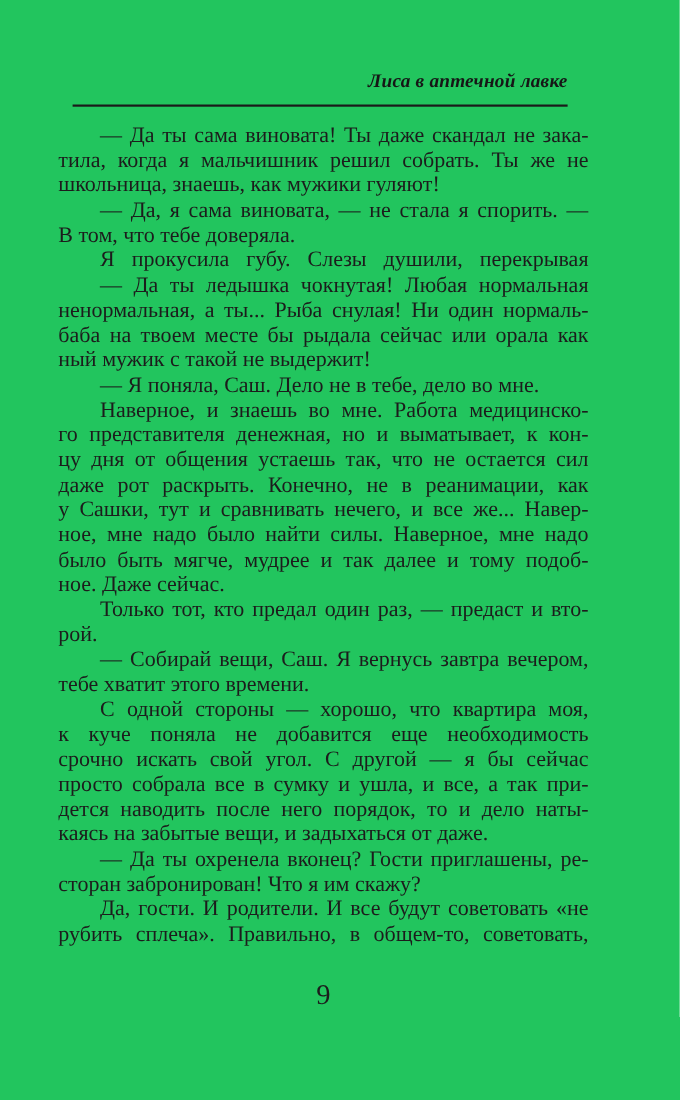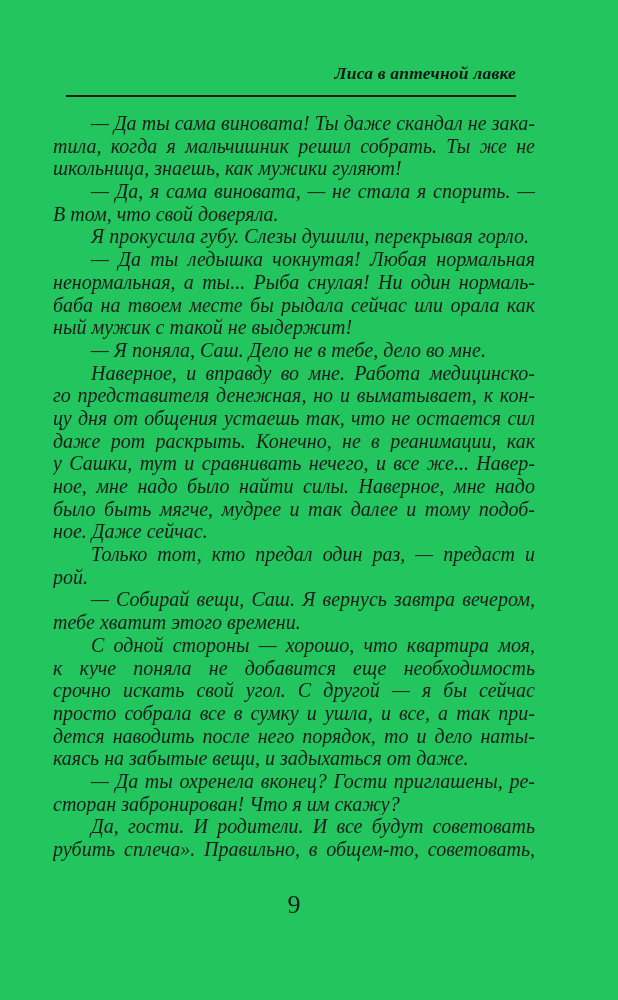--- a/index.html
+++ b/index.html
@@ -43,21 +43,20 @@
     left: 53px;
     top: 112px;
     width: 482px;
     font-size: 20px;
     line-height: 22.7px;
     color: #1c1c1c;
   }
   .para {
     margin: 0;
     padding: 0;
-    font-style: italic;
   }
   .line {
     text-align: justify;
     text-align-last: justify;
     white-space: normal;
     height: 22.7px;
     overflow: hidden;
   }
   .line.first {
     text-indent: 38px;
@@ -84,36 +83,36 @@
   </div>
   <div class="header-rule"></div>
   <div class="body-text">
       <div class="para">
         <div class="line first">— Да ты сама виновата! Ты даже скандал не зака-</div>
         <div class="line">тила, когда я мальчишник решил собрать. Ты же не</div>
         <div class="line last">школьница, знаешь, как мужики гуляют!</div>
       </div>
       <div class="para">
         <div class="line first">— Да, я сама виновата, — не стала я спорить. —</div>
-        <div class="line last">В том, что свой доверяла.</div>
+        <div class="line last">В том, что тебе доверяла.</div>
       </div>
       <div class="para">
         <div class="line first last">Я прокусила губу. Слезы душили, перекрывая горло.</div>
       </div>
       <div class="para">
         <div class="line first">— Да ты ледышка чокнутая! Любая нормальная</div>
         <div class="line">ненормальная, а ты... Рыба снулая! Ни один нормаль-</div>
         <div class="line">баба на твоем месте бы рыдала сейчас или орала как</div>
         <div class="line last">ный мужик с такой не выдержит!</div>
       </div>
       <div class="para">
         <div class="line first last">— Я поняла, Саш. Дело не в тебе, дело во мне.</div>
       </div>
       <div class="para">
-        <div class="line first">Наверное, и вправду во мне. Работа медицинско-</div>
+        <div class="line first">Наверное, и знаешь во мне. Работа медицинско-</div>
         <div class="line">го представителя денежная, но и выматывает, к кон-</div>
         <div class="line">цу дня от общения устаешь так, что не остается сил</div>
         <div class="line">даже рот раскрыть. Конечно, не в реанимации, как</div>
         <div class="line">у Сашки, тут и сравнивать нечего, и все же... Навер-</div>
         <div class="line">ное, мне надо было найти силы. Наверное, мне надо</div>
         <div class="line">было быть мягче, мудрее и так далее и тому подоб-</div>
         <div class="line last">ное. Даже сейчас.</div>
       </div>
       <div class="para">
         <div class="line first">Только тот, кто предал один раз, — предаст и вто-</div>

